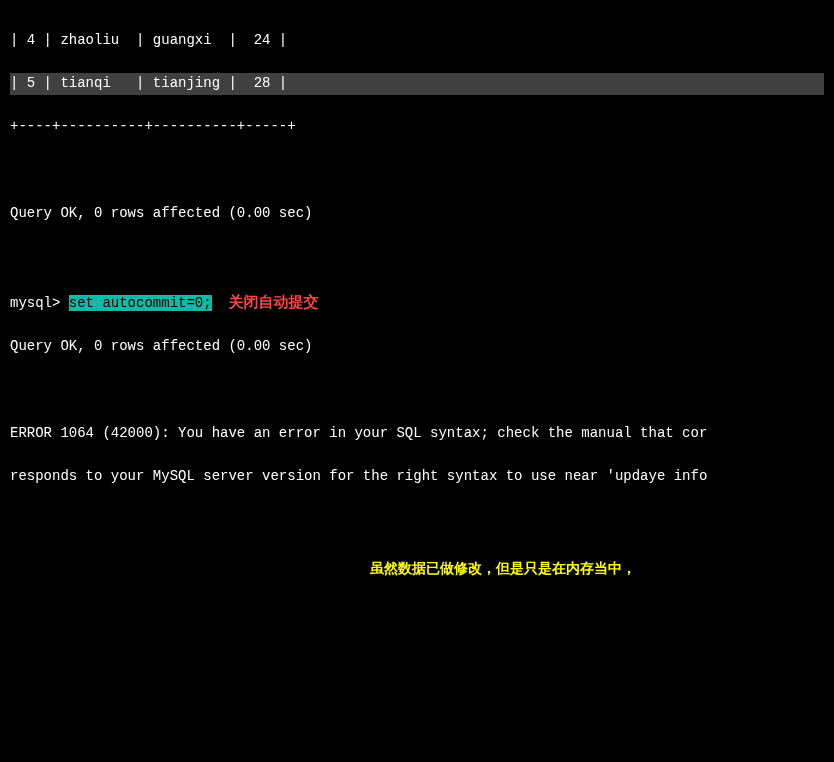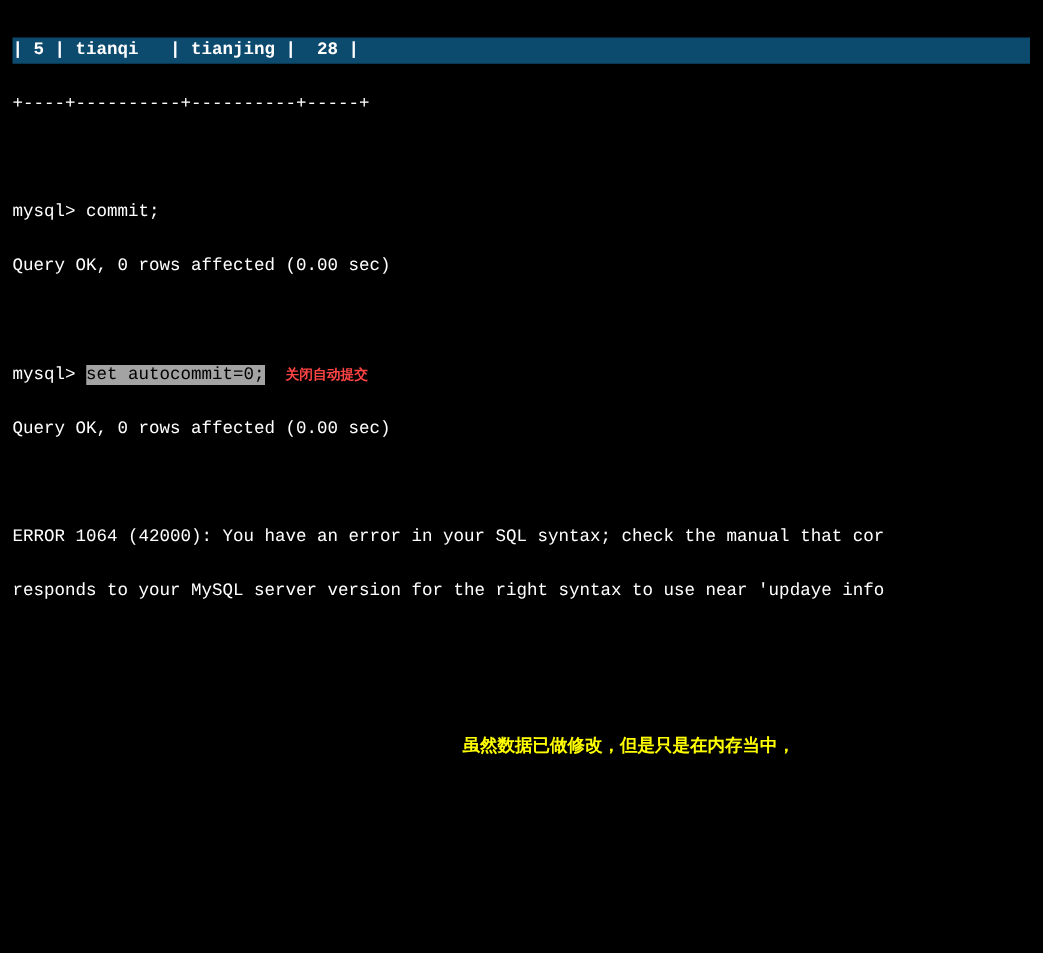--- a/index.html
+++ b/index.html
@@ -15,43 +15,43 @@
     }
     .terminal {
       background: #000;
       padding: 8px 10px;
       line-height: 1.55;
       white-space: pre;
     }
     .annotation-red {
       color: #ff4444;
       font-family: 'SimHei', 'Microsoft YaHei', sans-serif;
-      font-size: 11px;
+      font-size: 15px;
       font-weight: bold;
     }
     .annotation-yellow {
       color: #ffff00;
       font-family: 'SimHei', 'Microsoft YaHei', sans-serif;
       font-size: 14px;
       font-weight: bold;
     }
     .line { display: block; }
     .cmd-highlight {
-      background: #a3a3a3;
+      background: #14b8a6;
       color: #000;
     }
   </style>
 </head>
 <body>
 
 <div class="terminal">
-<span class="line" style="background:#0c4a6e;font-weight:bold;">| 5 | tianqi   | tianjing |  28 |</span>
+<span class="line">| 4 | zhaoliu  | guangxi  |  24 |</span>
+<span class="line" style="background:#404040;">| 5 | tianqi   | tianjing |  28 |</span>
 <span class="line">+----+----------+----------+-----+</span>
 <span class="line"> </span>
-<span class="line">mysql&gt; commit;</span>
 <span class="line">Query OK, 0 rows affected (0.00 sec)</span>
 <span class="line"> </span>
 <span class="line">mysql&gt; <span class="cmd-highlight">set autocommit=0;</span>  <span class="annotation-red">关闭自动提交</span></span>
 <span class="line">Query OK, 0 rows affected (0.00 sec)</span>
 <span class="line"> </span>
 <span class="line">ERROR 1064 (42000): You have an error in your SQL syntax; check the manual that cor</span>
 <span class="line">responds to your MySQL server version for the right syntax to use near 'updaye info</span>
 
 
 
@@ -64,15 +64,15 @@
 
 
 
 
 
 
 
 
 </div>
 
-<div style="position:absolute; top: 588px; left: 370px;">
+<div style="position:absolute; top: 560px; left: 370px;">
   <div class="annotation-yellow">虽然数据已做修改，但是只是在内存当中，</div>
 </div>
 
 </body></html>

